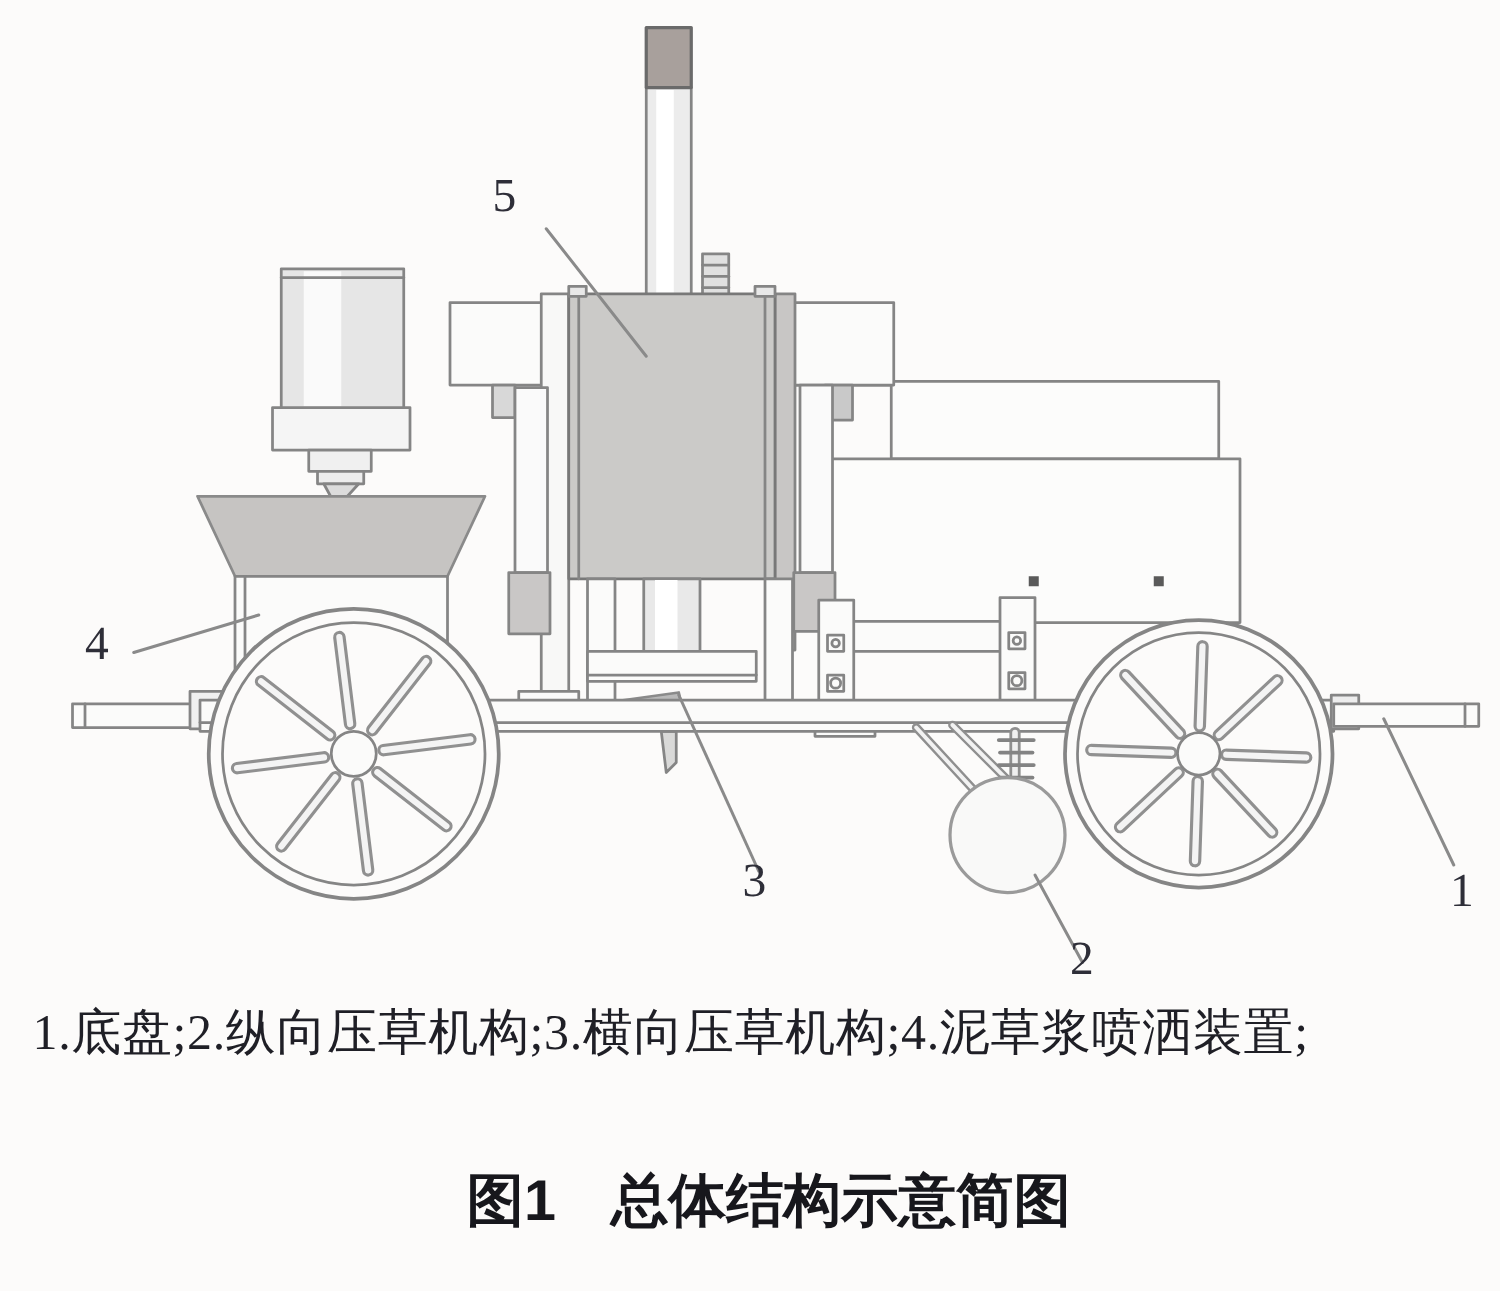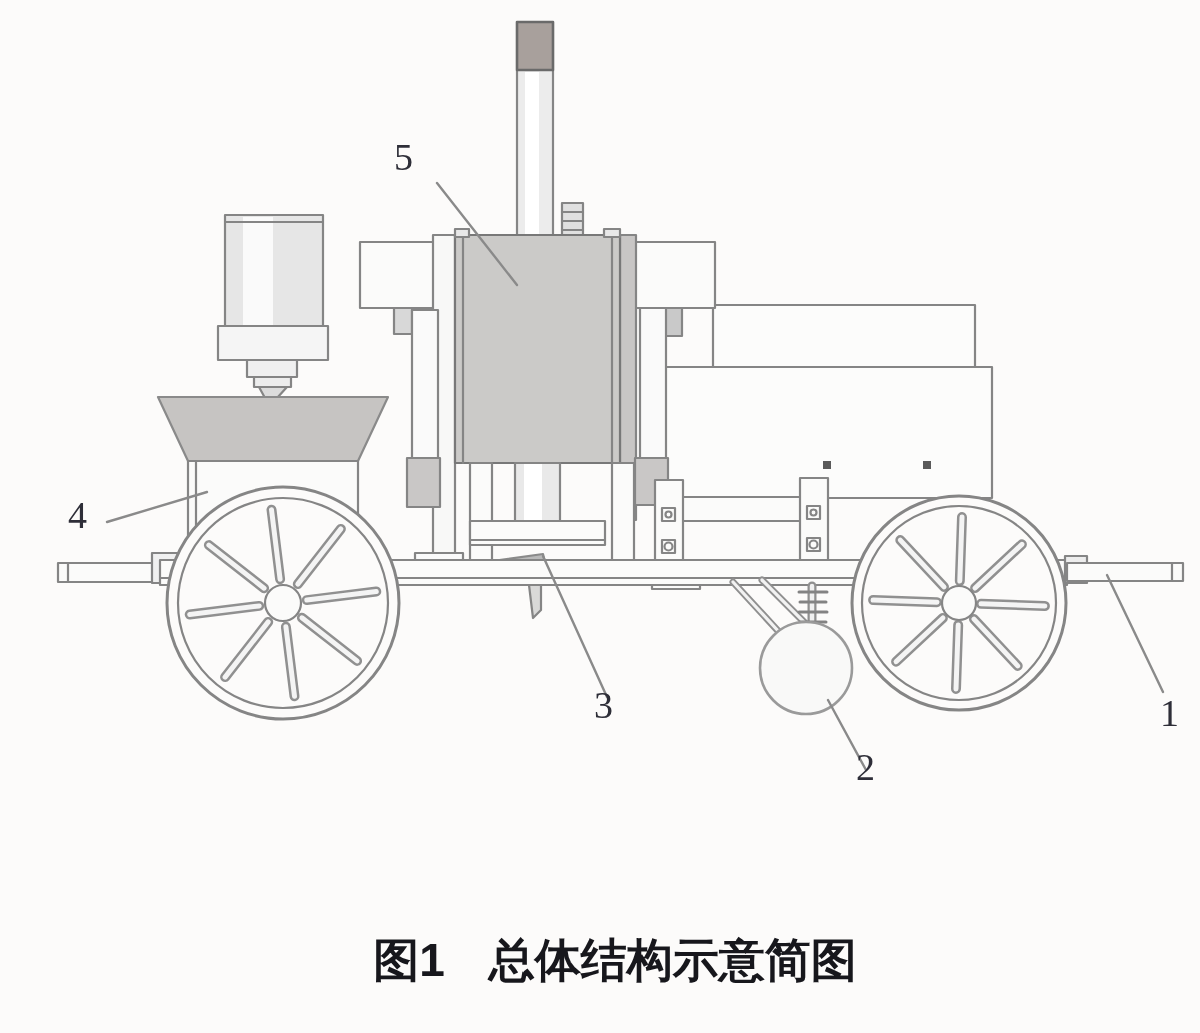--- a/index.html
+++ b/index.html
@@ -225,18 +225,19 @@
       </g>
     </g>
   </svg>
 
   <div class="part-marker" style="left:394px;top:138px;">5</div>
   <div class="part-marker" style="left:68px;top:496px;">4</div>
   <div class="part-marker" style="left:594px;top:686px;">3</div>
   <div class="part-marker" style="left:856px;top:748px;">2</div>
   <div class="part-marker" style="left:1160px;top:694px;">1</div>
 
+  <div class="legend-line" id="legend-line-1">1.底盘;2.纵向压草机构;3.横向压草机构;4.泥草浆喷洒装置;</div>
 
   <div id="figure-caption">
     <span id="caption-prefix">图1</span><span>总体结构示意简图</span>
   </div>
 
 </div>
 
 </body></html>

